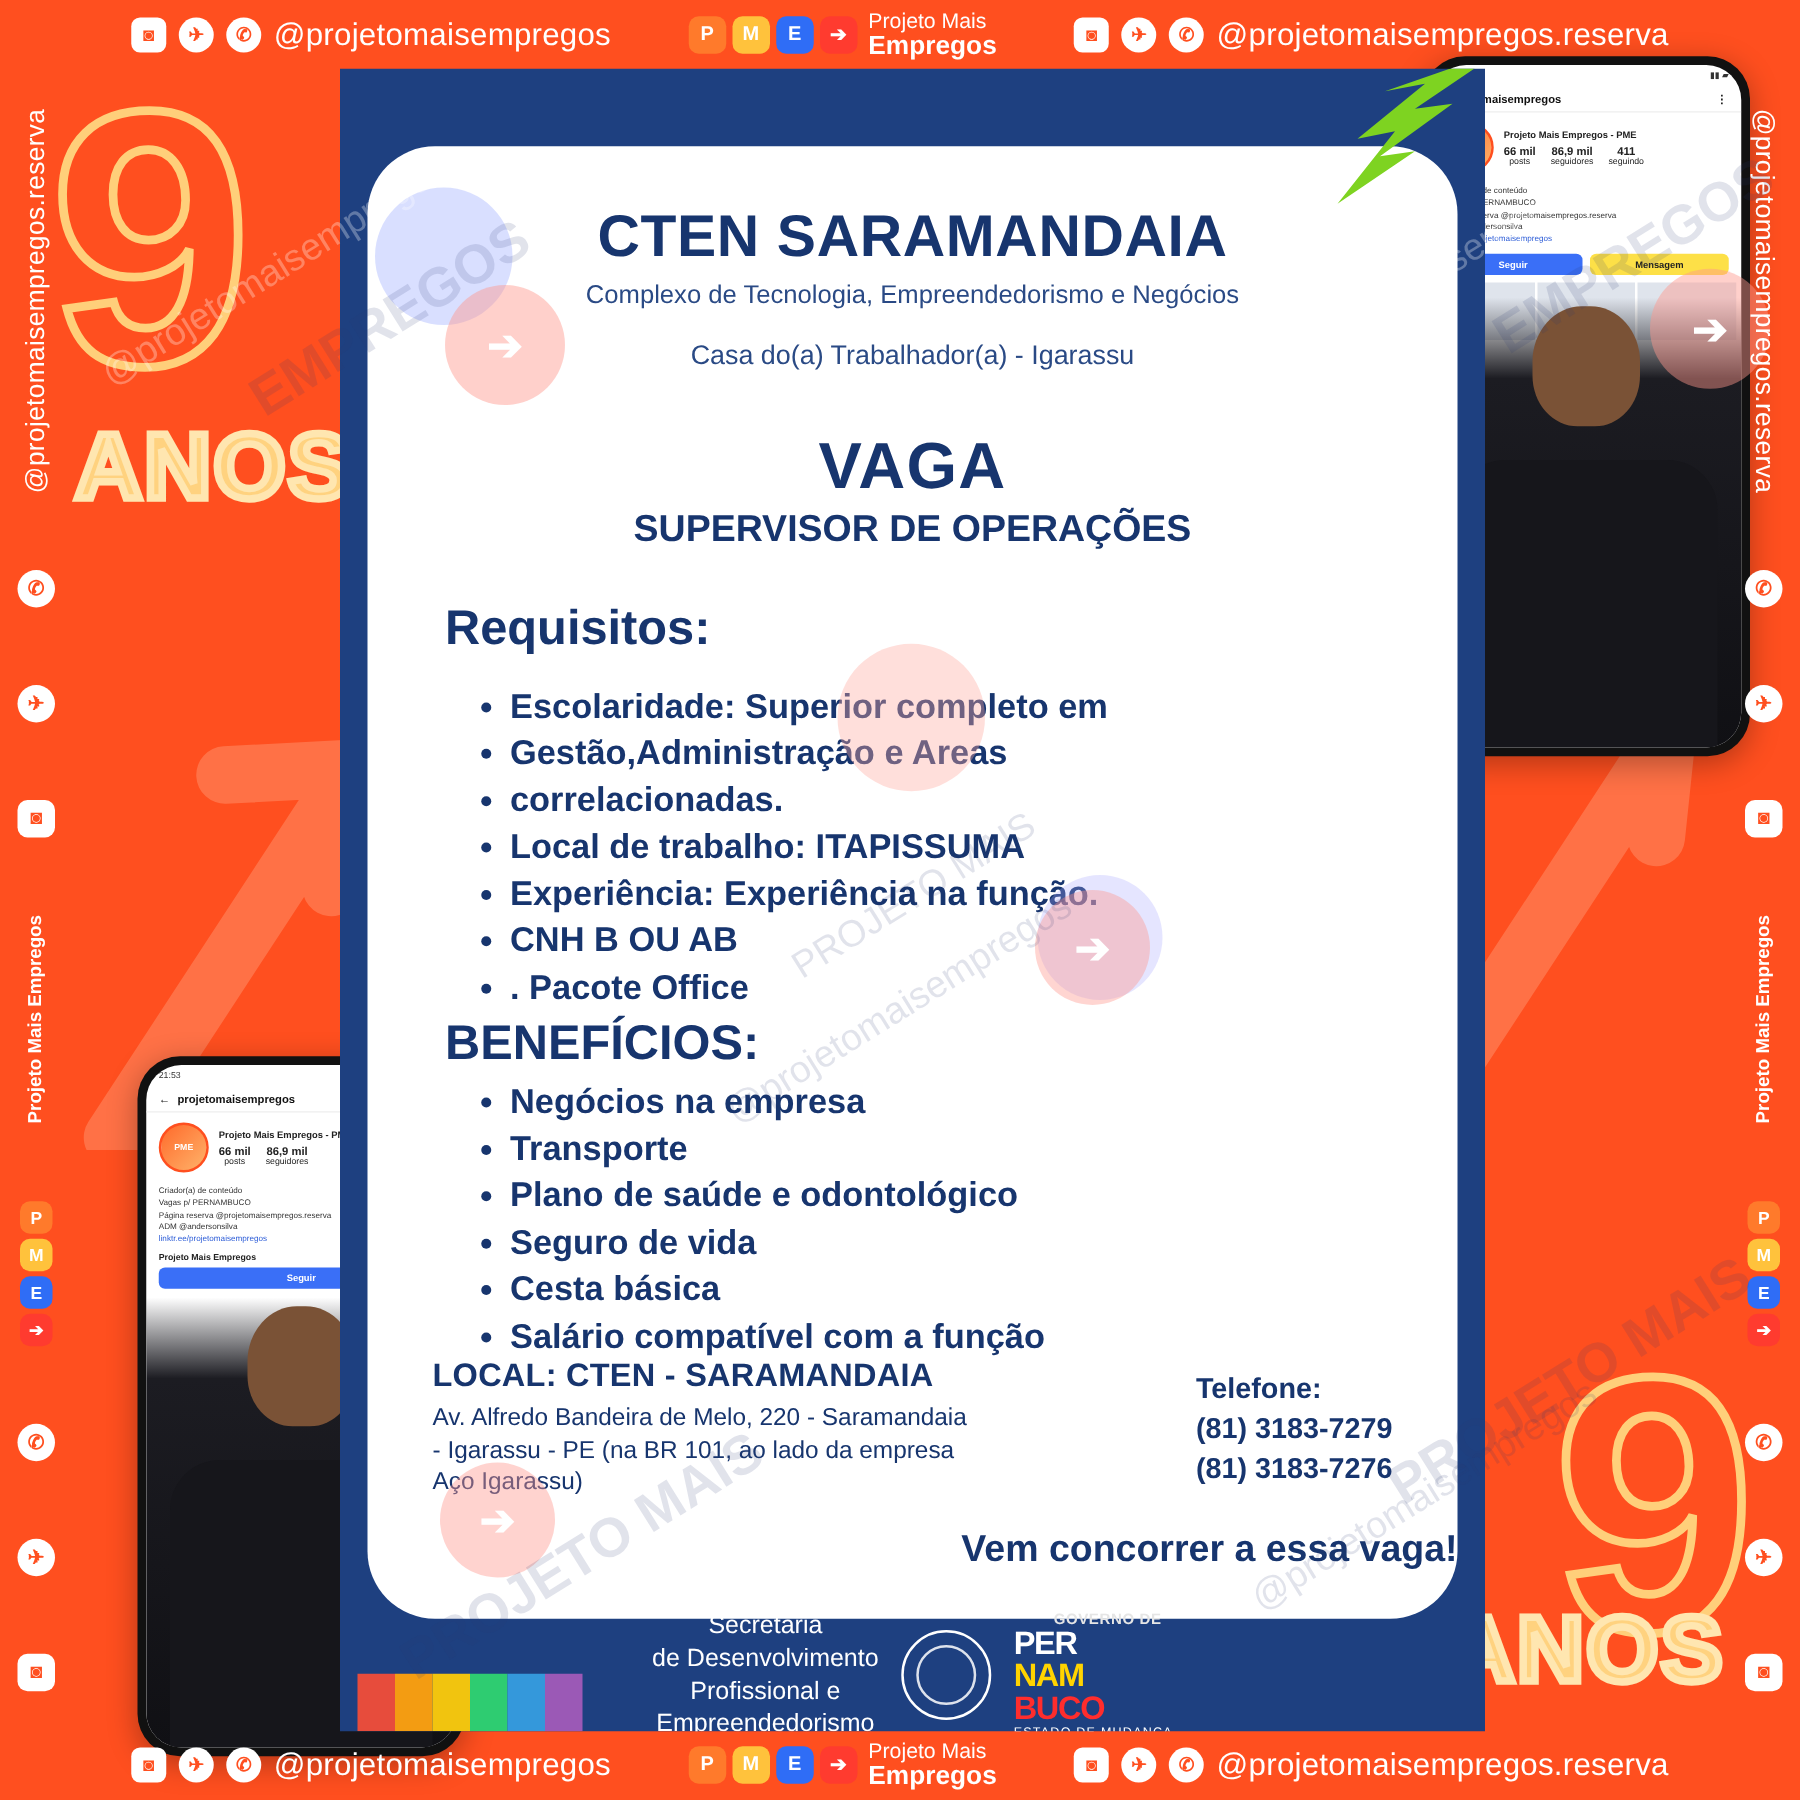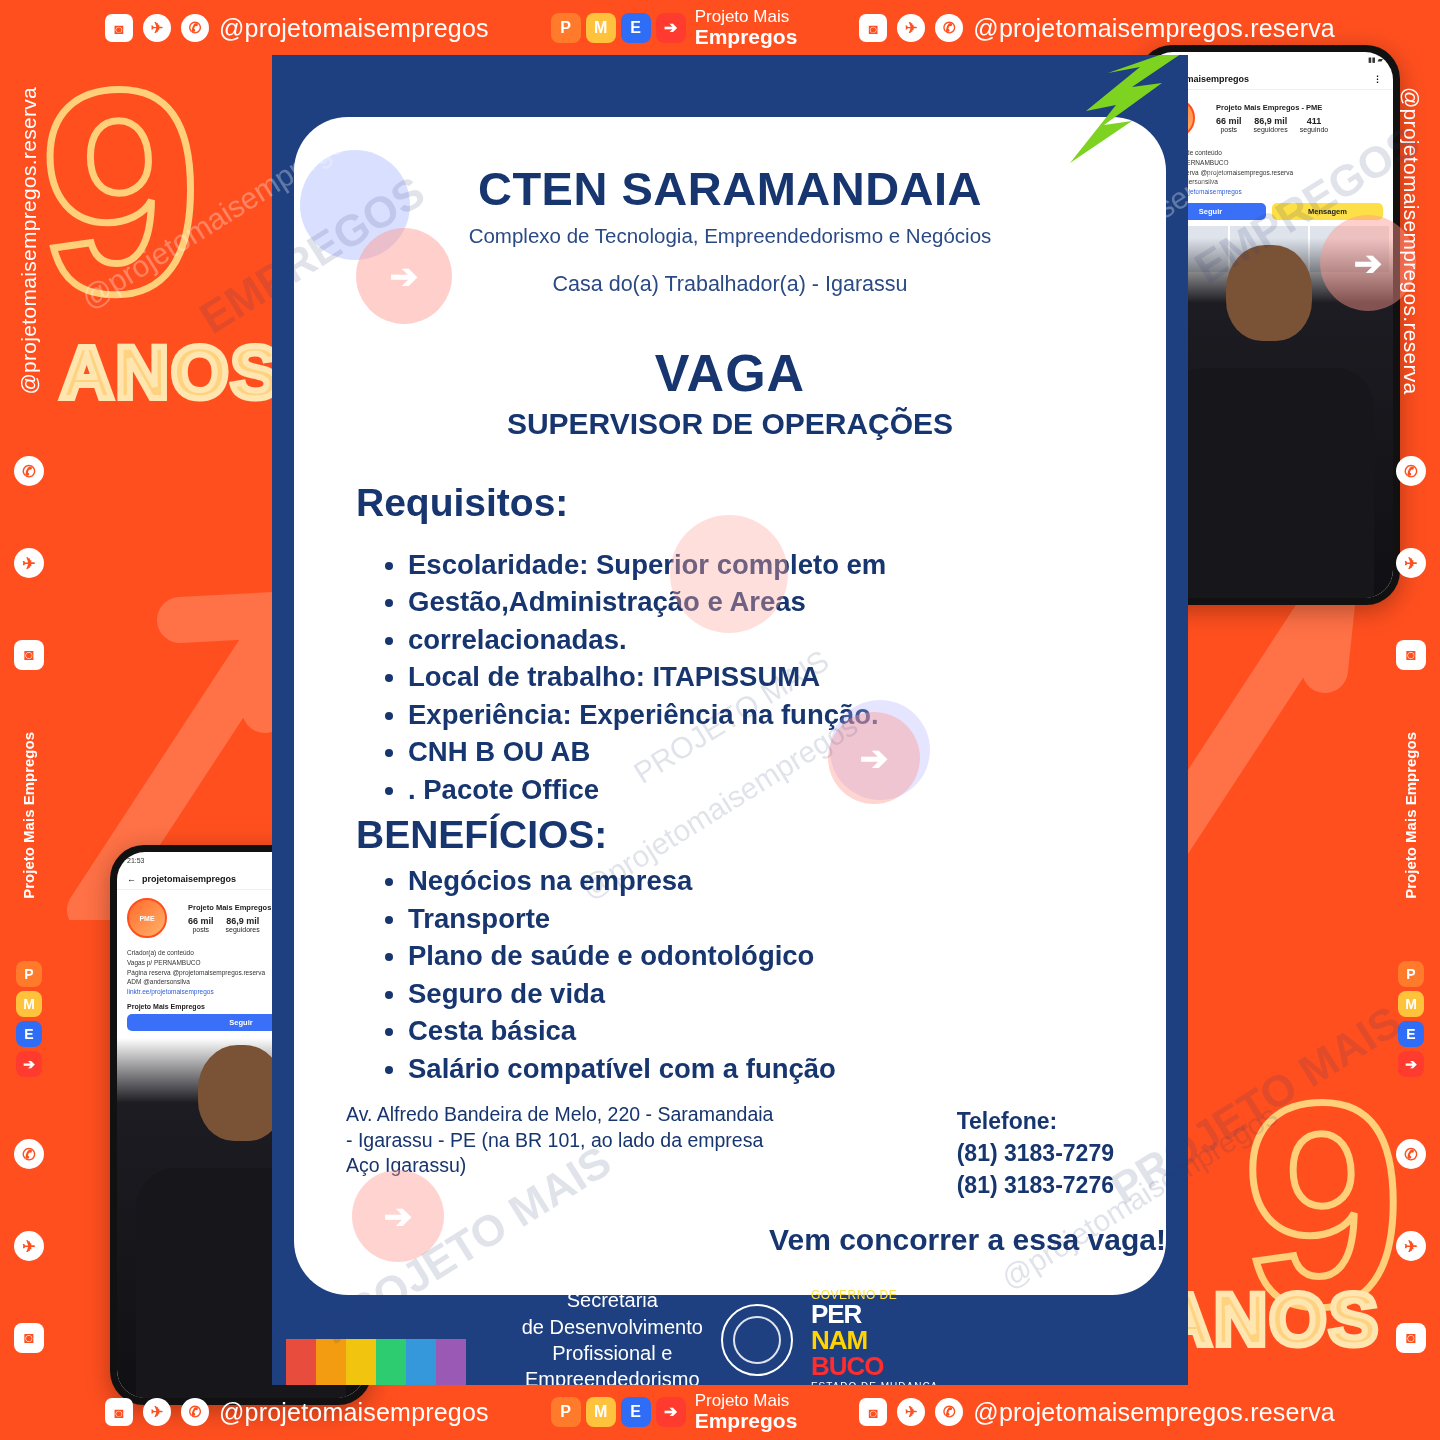--- a/index.html
+++ b/index.html
@@ -132,21 +132,21 @@
   .ph-status {
     height: 16px; display: flex; align-items: center; justify-content: space-between;
     padding: 0 10px; font-size: 7px; color: #333;
   }
   .ph-head {
     height: 22px; display: flex; align-items: center; gap: 6px;
     padding: 0 10px; font-size: 9px; font-weight: 700; color: #111;
     border-bottom: 1px solid #eee;
   }
   .ph-head .sp { margin-left: auto; letter-spacing: 1px; }
-  .ph-profile { display: flex; gap: 21px; padding: 8px 10px; align-items: center; }
+  .ph-profile { display: flex; gap: 8px; padding: 8px 10px; align-items: center; }
   .ph-avatar {
     width: 40px; height: 40px; border-radius: 50%;
     background: linear-gradient(135deg,#ff6a2b,#ffb36a);
     display: flex; align-items: center; justify-content: center;
     color: #fff; font-size: 7px; font-weight: 800; text-align: center;
     border: 2px solid #ff4f1f;
   }
   .ph-stats { display: flex; gap: 12px; font-size: 7px; text-align: center; }
   .ph-stats b { display: block; font-size: 9px; }
   .ph-bio { padding: 2px 10px 6px; font-size: 6.5px; line-height: 1.5; color: #333; }
@@ -252,21 +252,21 @@
   }
   .gov-seal {
     width: 72px; height: 72px; border-radius: 50%;
     border: 2px solid #fff; display: flex; align-items: center; justify-content: center;
   }
   .gov-seal .inner {
     width: 48px; height: 48px; border-radius: 50%;
     border: 2px solid #fff; opacity: .85;
   }
   .gov-block { text-align: left; line-height: 1; }
-  .gov-de { color: #fde047; font-size: 12px; font-weight: 400; letter-spacing: .5px; }
+  .gov-de { color: #e5e5e5; font-size: 12px; font-weight: 700; letter-spacing: .5px; margin-left: 32px; }
   .gov-word {
     font-size: 26px; font-weight: 800; letter-spacing: -1px;
   }
   .gov-word.p { color: #ffffff; }
   .gov-word.n { color: #ffd400; }
   .gov-word.b { color: #ff2d2d; }
   .gov-tag { color: #fff; font-size: 10px; letter-spacing: 1px; margin-top: 3px; }
 
   .rainbow {
     position: absolute; left: 14px; bottom: 0; width: 180px; height: 46px;
@@ -499,20 +499,21 @@
         <li>Negócios na empresa</li>
         <li>Transporte</li>
         <li>Plano de saúde e odontológico</li>
         <li>Seguro de vida</li>
         <li>Cesta básica</li>
         <li>Salário compatível com a função</li>
       </ul>
 
       <div class="footer-row">
         <div class="local-block">
+          <div class="local-head">LOCAL: CTEN - SARAMANDAIA</div>
           <div class="local-addr">Av. Alfredo Bandeira de Melo, 220 - Saramandaia - Igarassu - PE (na BR 101, ao lado da empresa Aço Igarassu)</div>
         </div>
         <div class="tel-block">
           <div class="tel-head">Telefone:</div>
           <div class="tel-num">(81) 3183-7279</div>
           <div class="tel-num">(81) 3183-7276</div>
         </div>
       </div>
 
       <div class="cta">Vem concorrer a essa vaga!</div>

